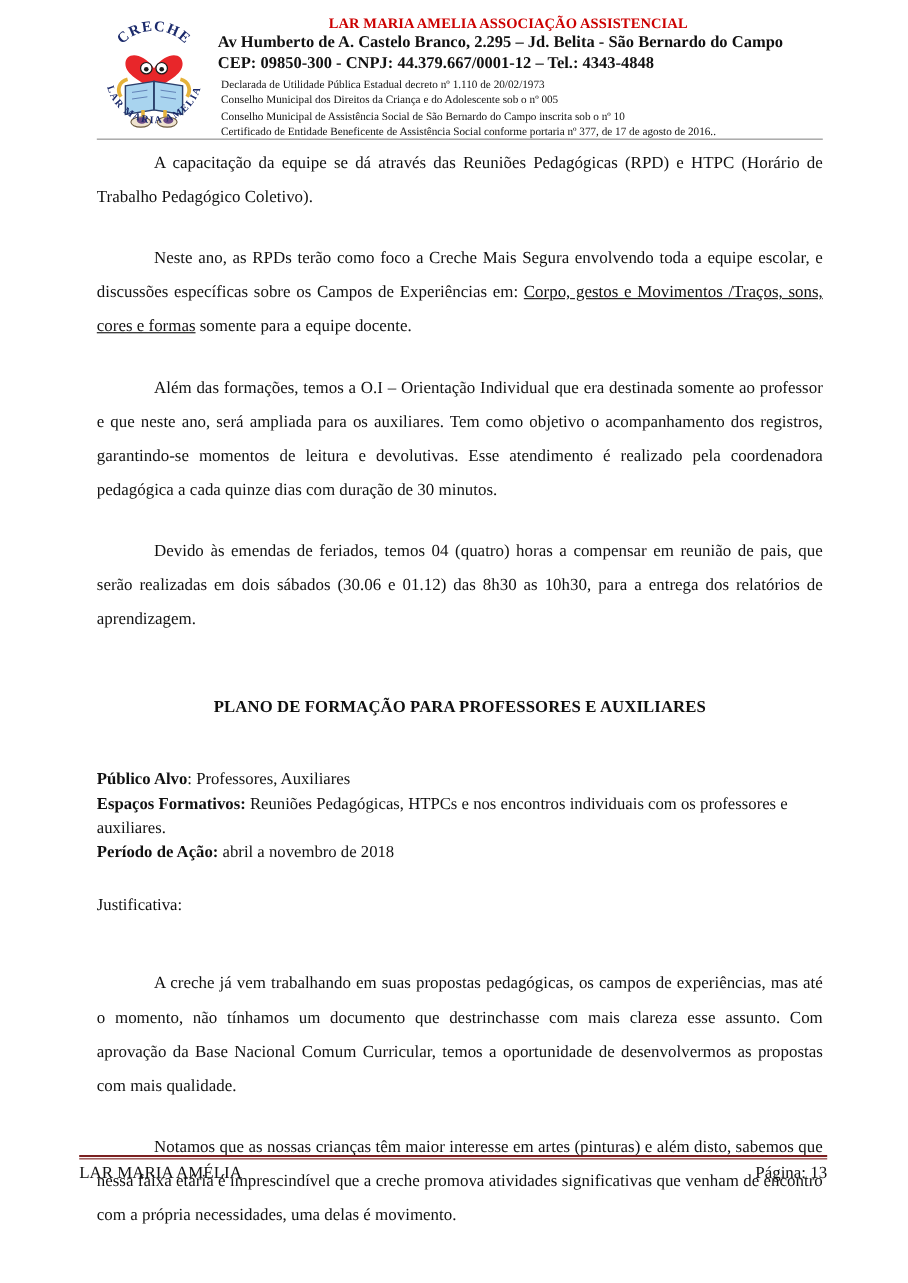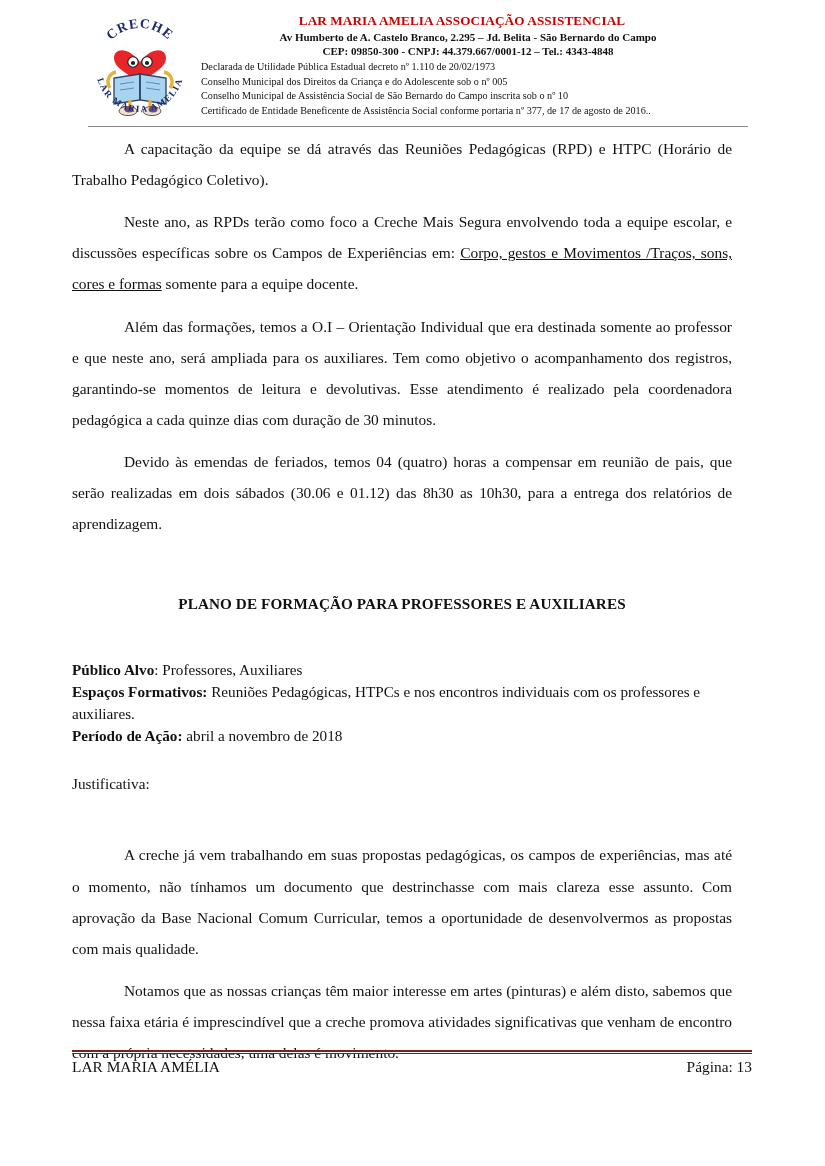--- a/index.html
+++ b/index.html
@@ -55,22 +55,21 @@
     color: #cc0000;
     text-align: center;
     letter-spacing: 0.1px;
     line-height: 1.18;
     margin-bottom: 1px;
     padding-right: 22px;
   }
 
   .org-addr {
     font-weight: bold;
-    font-size: 11px;
-    text-align: center;
+    font-size: 15px;
     line-height: 1.3;
     color: #111;
     padding-right: 10px;
   }
 
   .org-lines {
     margin-top: 2px;
     font-size: 10.2px;
     line-height: 1.43;
     color: #111;
@@ -84,34 +83,34 @@
     left: 88px;
     top: 126px;
     width: 660px;
     height: 1px;
     background: #8a8a8a;
   }
 
   
   .content {
     position: absolute;
-    left: 72px;
+    left: 88px;
     top: 133px;
     width: 660px;
   }
 
   p.body-par {
     margin: 0 0 0 0;
     font-size: 15.4px;
     line-height: 2.02;
     text-align: justify;
     text-indent: 52px;
     color: #111;
   }
-  p.body-par + p.body-par { margin-top: 11px; }
+  p.body-par + p.body-par { margin-top: 24px; }
 
   .u { text-decoration: underline; }
 
   .section-title {
     margin: 0;
     font-size: 15.2px;
     font-weight: bold;
     text-align: center;
     letter-spacing: 0.1px;
     color: #111;

